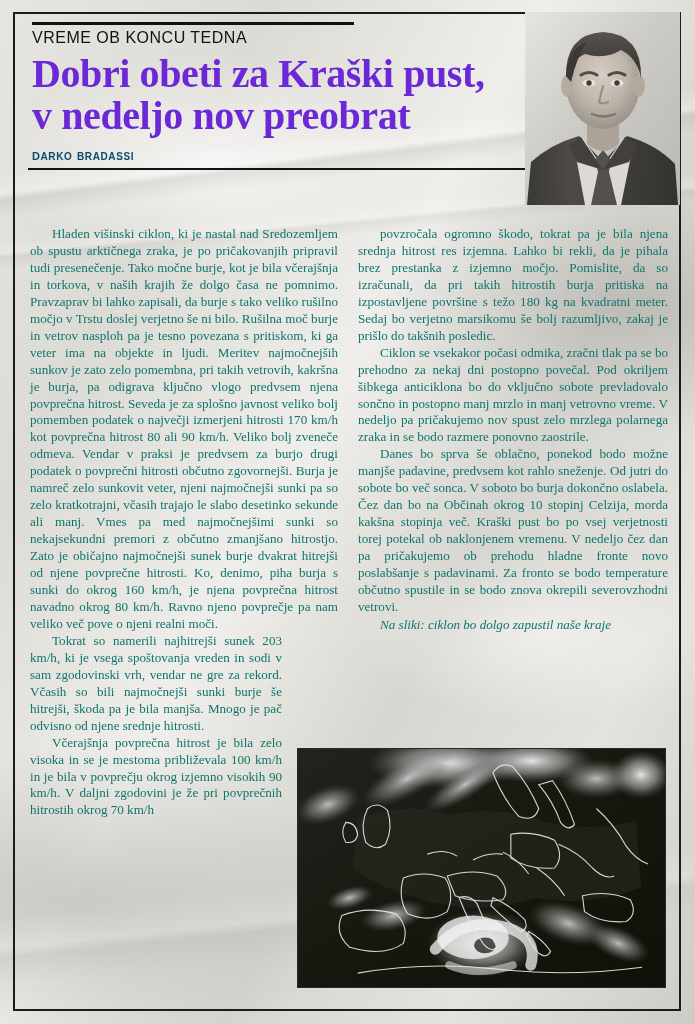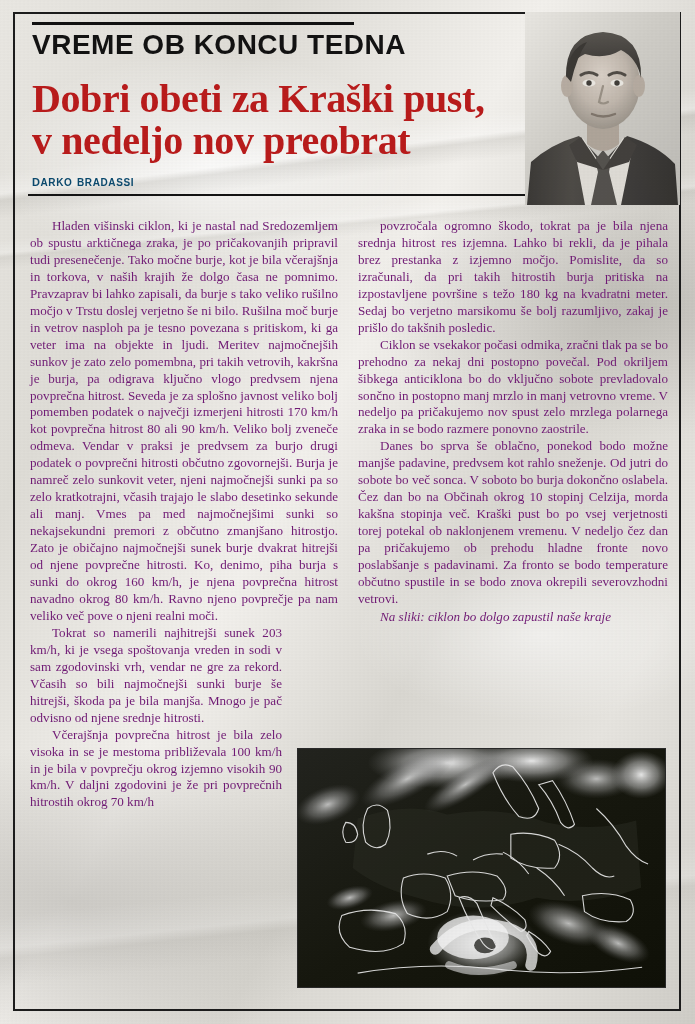--- a/index.html
+++ b/index.html
@@ -62,33 +62,33 @@
   }
 
   .kicker-rule {
     width: 322px;
     height: 3px;
     background: #121212;
     margin: 0 0 4px 4px;
   }
   .kicker {
     font-family: "Liberation Sans", sans-serif;
-    font-size: 28px;
-    font-weight: 700;
+    font-size: 16px;
+    font-weight: 400;
     letter-spacing: 0.5px;
     color: #131313;
-    margin: 0 0 18px 4px;
+    margin: 0 0 6px 4px;
     line-height: 1.12;
   }
   .headline {
     font-family: "Liberation Serif", serif;
     font-weight: bold;
     font-size: 40px;
     line-height: 1.04;
-    color: #b91c1c;
+    color: #6d28d9;
     margin: 2px 0 0 4px;
     width: 500px;
     letter-spacing: -0.4px;
   }
   .byline {
     font-family: "Liberation Sans", sans-serif;
     font-size: 14.5px;
     font-weight: 600;
     letter-spacing: 0.6px;
     color: #0c4a6e;
@@ -117,24 +117,24 @@
   
   .columns {
     position: absolute;
     top: 196px;
     left: 0;
     width: 640px;
     height: 790px;
   }
   .col {
     position: absolute;
-    top: 0;
+    top: 8px;
     font-size: 13.1px;
     line-height: 1.295;
-    color: #701a75;
+    color: #0f766e;
     text-align: justify;
     hyphens: none;
   }
   .col-left  { left: 2px;   width: 308px; }
   .col-right { left: 330px; width: 310px; }
 
   .col p {
     margin: 0;
     text-indent: 22px;
   }

